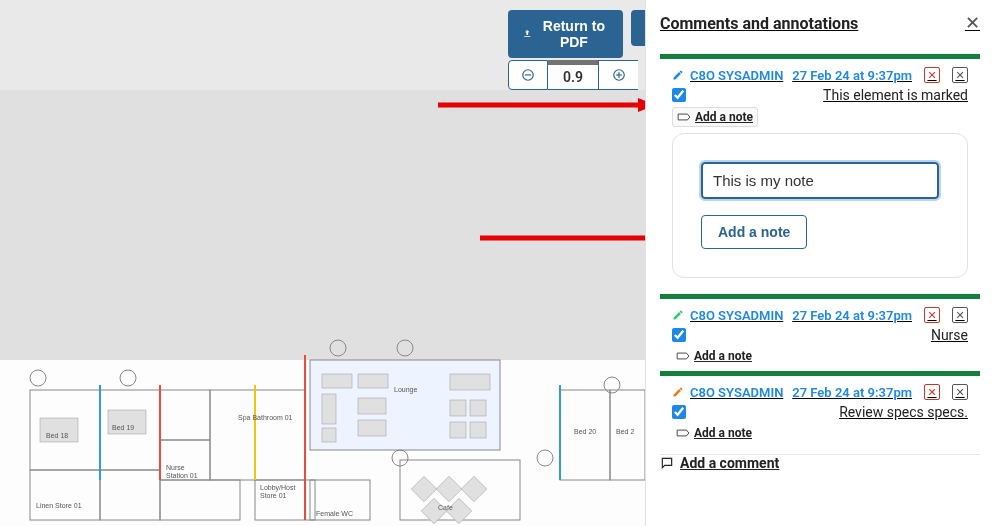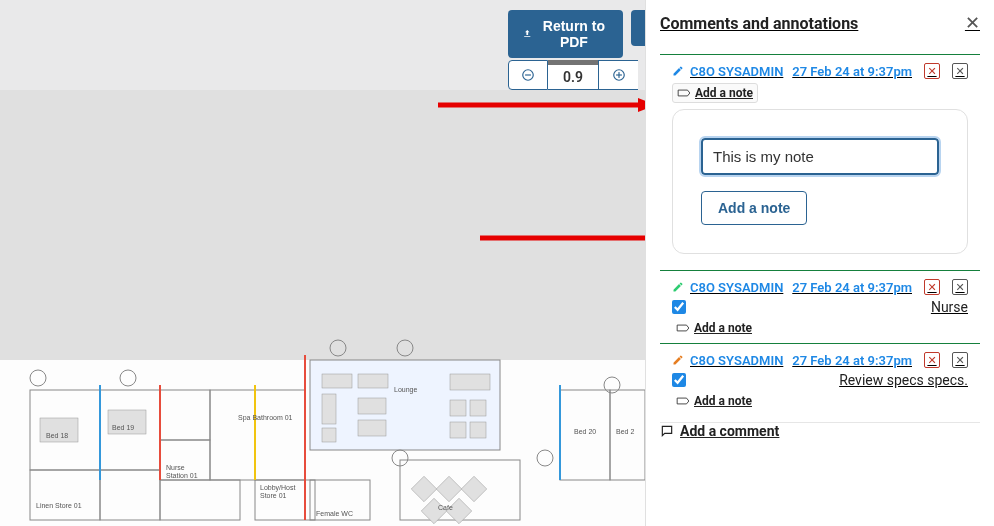--- a/index.html
+++ b/index.html
@@ -12,21 +12,21 @@
 .zoom-bar { position: absolute; top: 60px; left: 508px; display: flex; }
 .zoom-btn { width: 40px; height: 30px; border: 1px solid #2b6392; background: #fff; color: #2b6392; display: flex; align-items: center; justify-content: center; font-size: 16px; font-weight: 700; cursor: pointer; }
 .zoom-btn:first-child { border-radius: 4px 0 0 4px; }
 .zoom-val { width: 50px; height: 30px; border-top: 5px solid #737373; border-bottom: 1px solid #2b6392; display: flex; align-items: center; justify-content: center; font-size: 14px; font-weight: 600; color: #333; background: #fff; }
 .zoom-btn:last-child { border-radius: 0; border-right: none; }
 .floorplan { position: absolute; left: 0; top: 330px; width: 645px; height: 196px; }
 .panel { position: absolute; right: 0; top: 0; width: 349px; height: 526px; background: #fff; border-left: 1px solid #e0e0e0; padding: 12px 14px; overflow-y: auto; text-decoration: underline; }
 .panel-head { display: flex; justify-content: space-between; align-items: center; margin-bottom: 20px; }
 .panel-title { font-size: 16px; font-weight: 700; color: #222; }
 .close-x { font-size: 18px; color: #555; cursor: pointer; background: none; border: none; }
-.annot { border-top: 1px solid #15803d; padding: 8px 12px 6px; }
+.annot { border-top: 5px solid #15803d; padding: 8px 12px 6px; }
 .annot:first-of-type { border-top: none; }
 .annot-head { display: flex; align-items: center; gap: 6px; font-size: 13px; }
 .pencil { width: 12px; height: 12px; display: inline-block; }
 .pencil.blue svg path { fill: #1e88e5; }
 .pencil.green svg path { fill: #2ecc71; }
 .pencil.orange svg path { fill: #e67e22; }
 .author { color: #1e88e5; font-weight: 600; }
 .date { color: #1e88e5; font-weight: 600; margin-left: auto; }
 .del-box { width: 16px; height: 16px; border: 1px solid #c0392b; color: #c0392b; display: inline-flex; align-items: center; justify-content: center; font-size: 11px; border-radius: 2px; margin-left: 6px; cursor: pointer; background: #fff; }
 .archive-box { width: 16px; height: 16px; border: 1px solid #555; color: #555; display: inline-flex; align-items: center; justify-content: center; font-size: 11px; border-radius: 2px; margin-left: 6px; cursor: pointer; background: #fff; }
@@ -170,20 +170,24 @@
           </svg></span>
       <span class="author">C8O SYSADMIN</span>
       <span class="date">27 Feb 24 at 9:37pm</span>
       <button class="del-box">
           <span>✕</span>
         </button>
       <button class="archive-box">
           <span>✕</span>
         </button>
     </div>
+    <div class="annot-row2">
+      <input type="checkbox" class="chk" checked="" style="">
+      <span class="annot-text">This element is marked</span>
+    </div>
     <span class="add-note-link">
       <svg class="label-ic" viewBox="0 0 24 12">
           <path d="M2 1h16l4 5-4 5H2z" fill="none" stroke="#333" stroke-width="1.5"></path>
         </svg>
       <span>Add a note</span>
     </span>
     <div class="note-card">
       <input class="note-input" type="text" value="This is my note" style="">
       <button class="note-btn">Add a note</button>
     </div>

